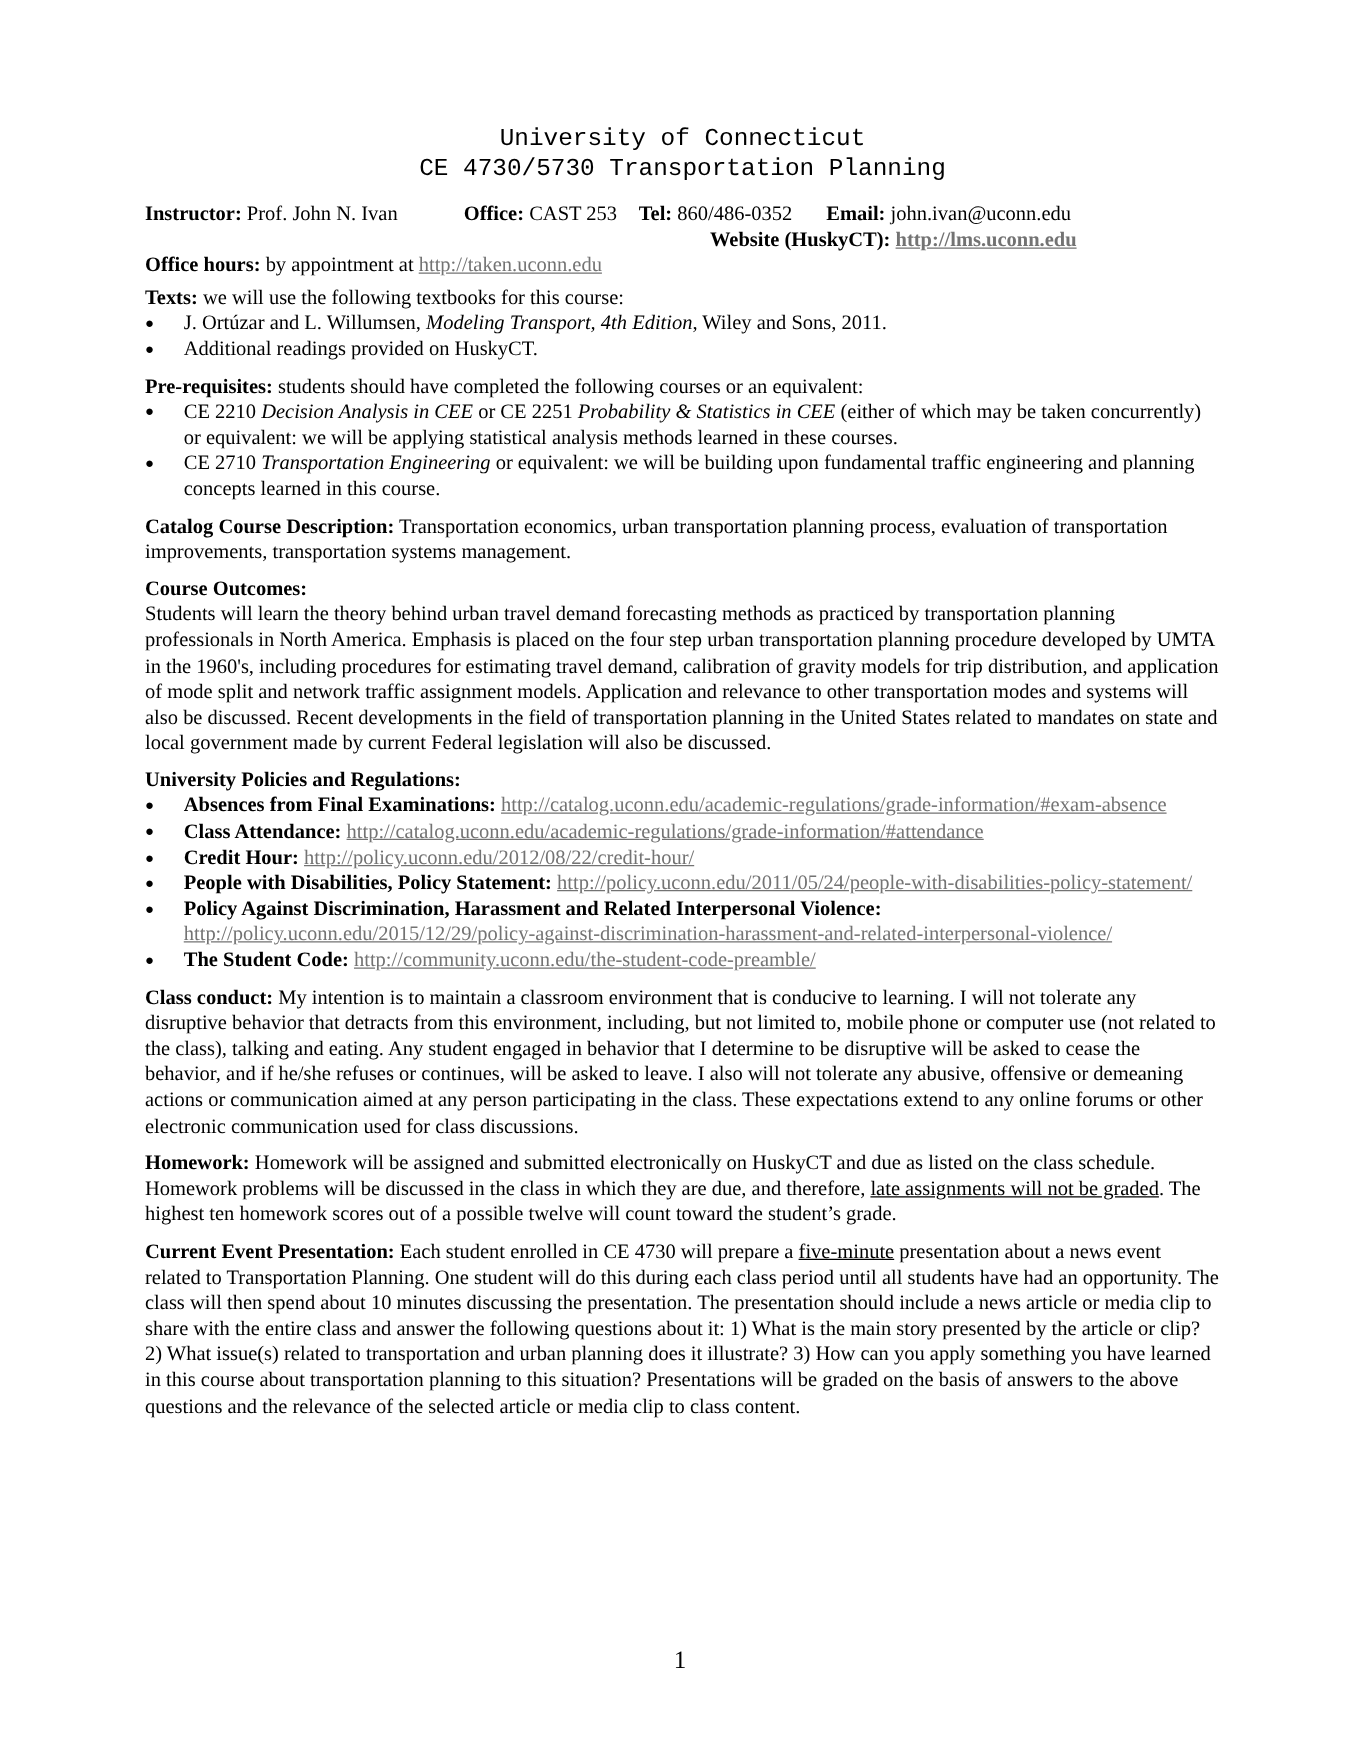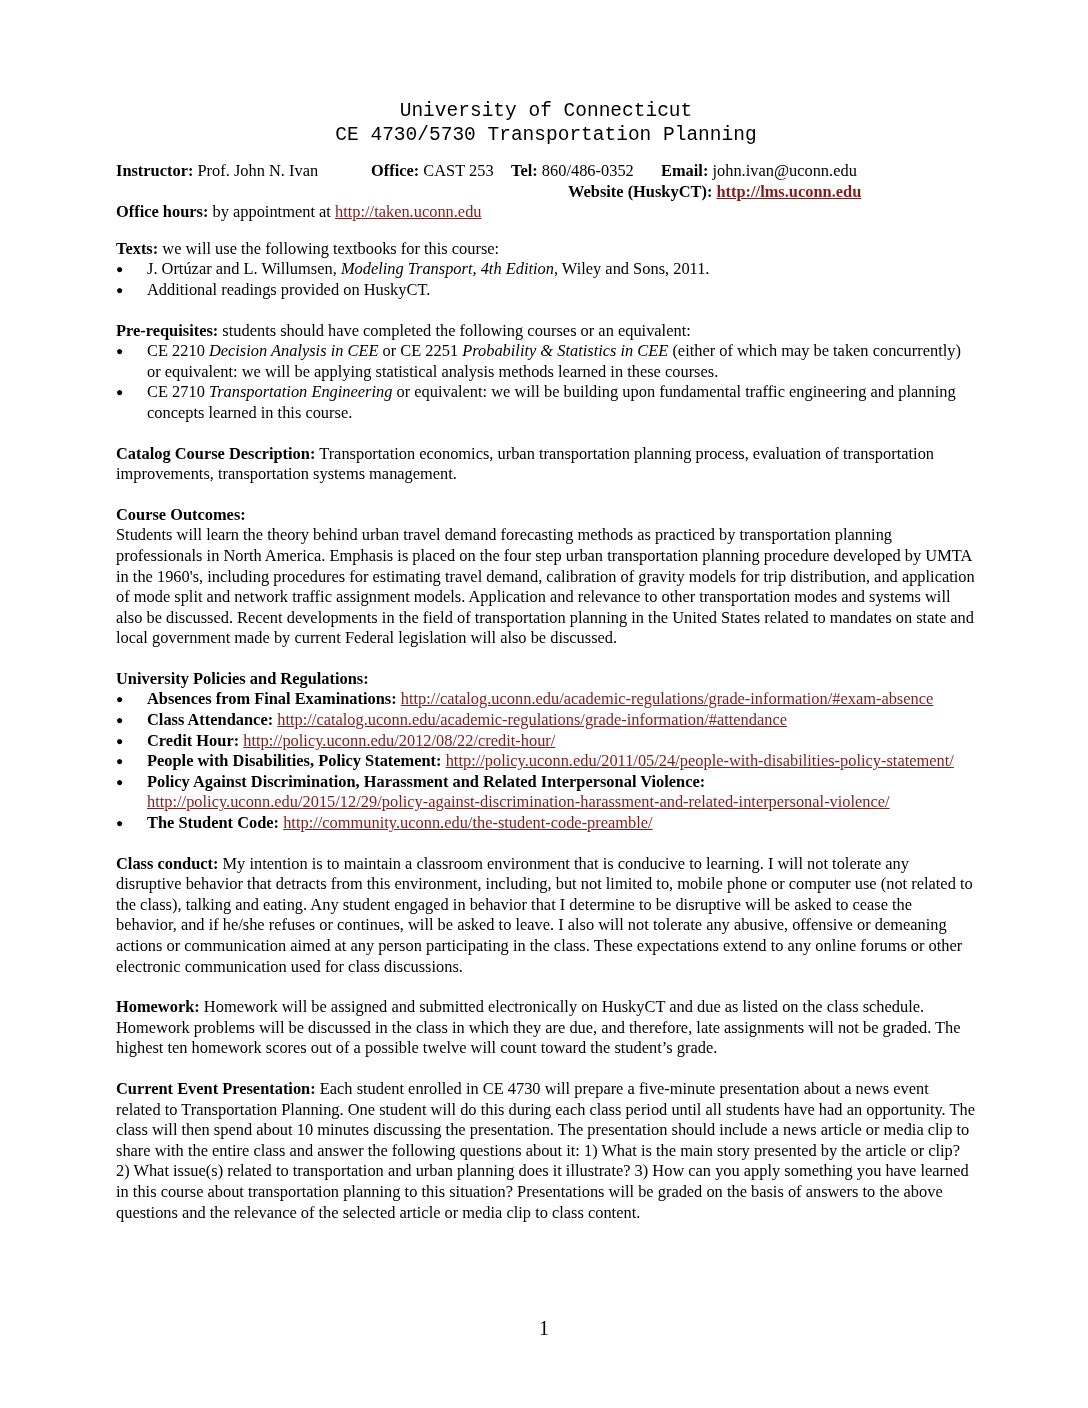--- a/index.html
+++ b/index.html
@@ -5,26 +5,26 @@
     html, body { margin: 0; padding: 0; background: #ffffff; }
     body {
       width: 1088px; height: 1408px; position: relative; overflow: hidden;
       font-family: "Liberation Serif", "DejaVu Serif", serif;
       color: #000; font-size: 16.4px; line-height: 20.6px;
     }
     .page { position: absolute; left: 116px; top: 100px; width: 860px; }
     .title { text-align: center; font-size: 19.5px; line-height: 23.5px; margin-left: 0; font-family: Liberation Mono, monospace; }
     .title div { display: block; }
     b, .b { font-weight: bold; }
-    a, .link { color: #7f1d1d; text-decoration: underline; text-align: center; }
-    .u { }
+    a, .link { color: #737373; text-decoration: underline; text-align: center; }
+    .u { text-decoration: underline; }
     .hdr { margin-top: 10px; }
     .hdr .row { white-space: nowrap; position: relative; height: 20.6px; }
     .hdr .row span.cell { position: absolute; top: 4px; }
-    .sec { margin-top: 20px; }
+    .sec { margin-top: 9px; }
     .sec p { margin: 0; }
     ul { list-style: none; margin: 0; padding: 0; }
     ul li { position: relative; padding-left: 31px; }
     ul li .bullet { position: absolute; left: 0; top: 0; font-size: 12px; }
     .pagenum { position: absolute; top: 1318px; left: 0; width: 1088px; text-align: center; font-size: 20px; }
   </style>
 </head>
 <body>
 
 <div class="page">

